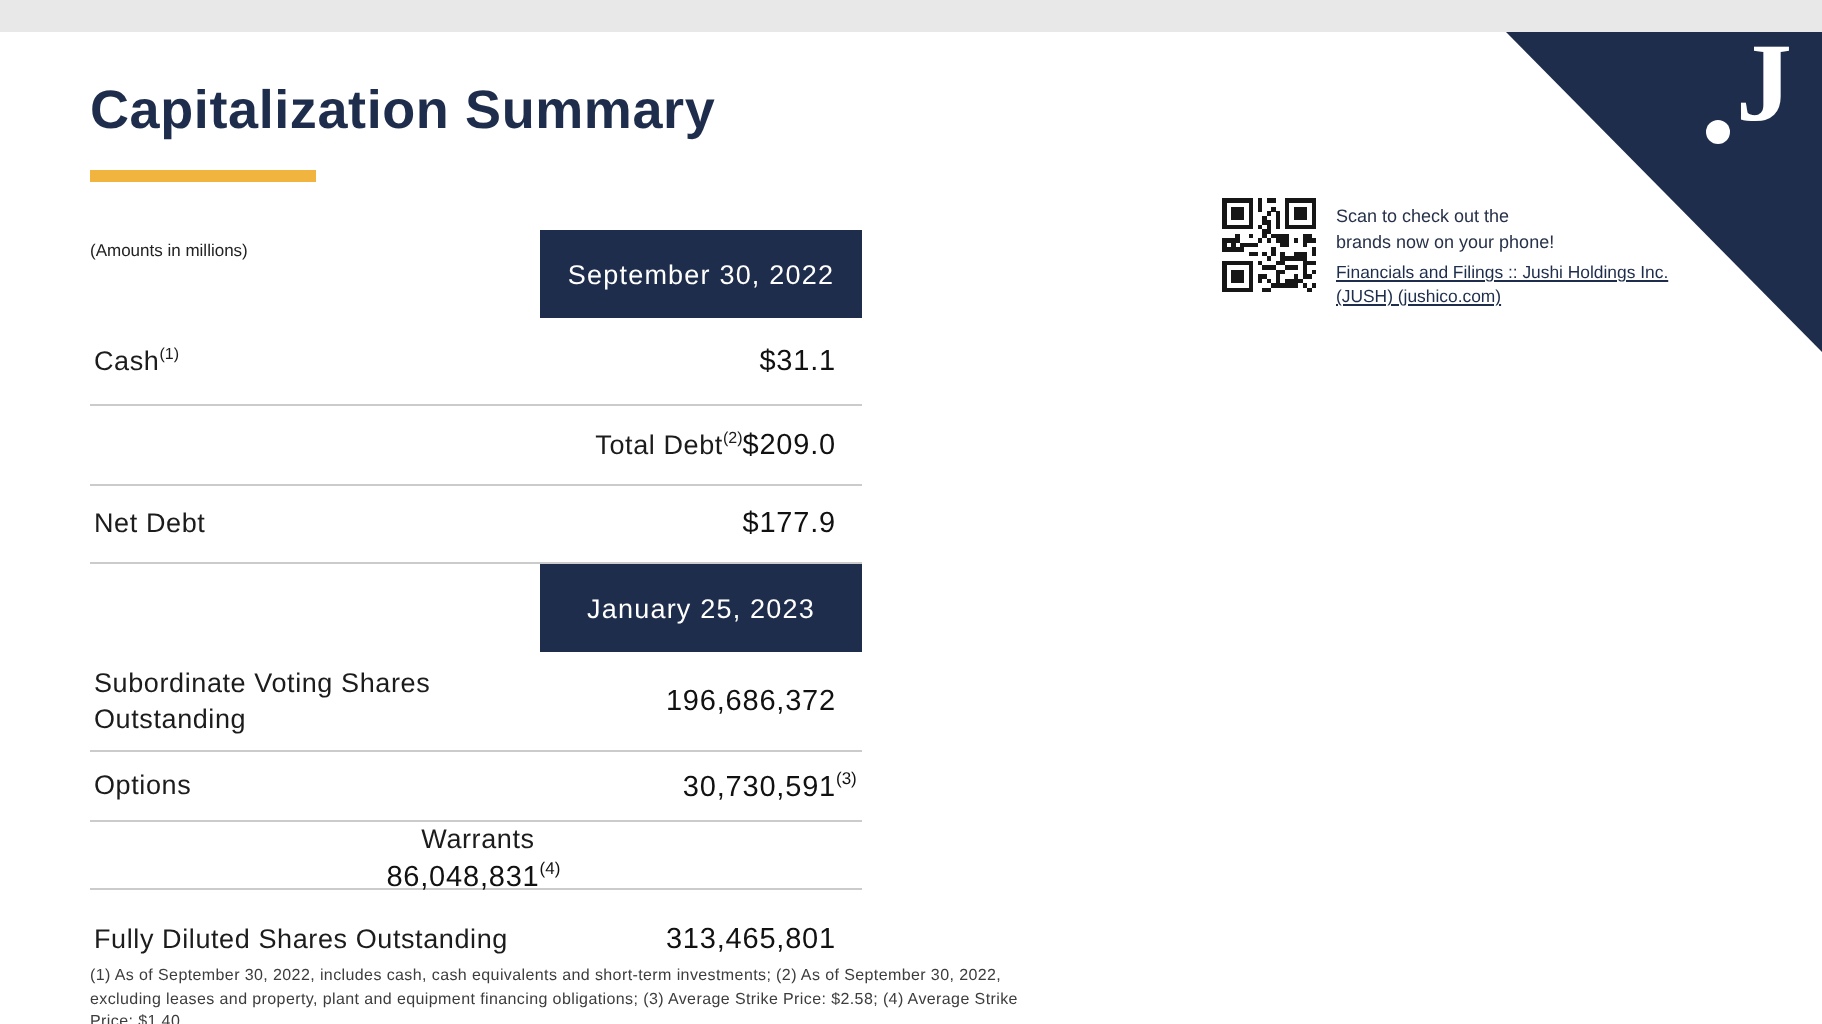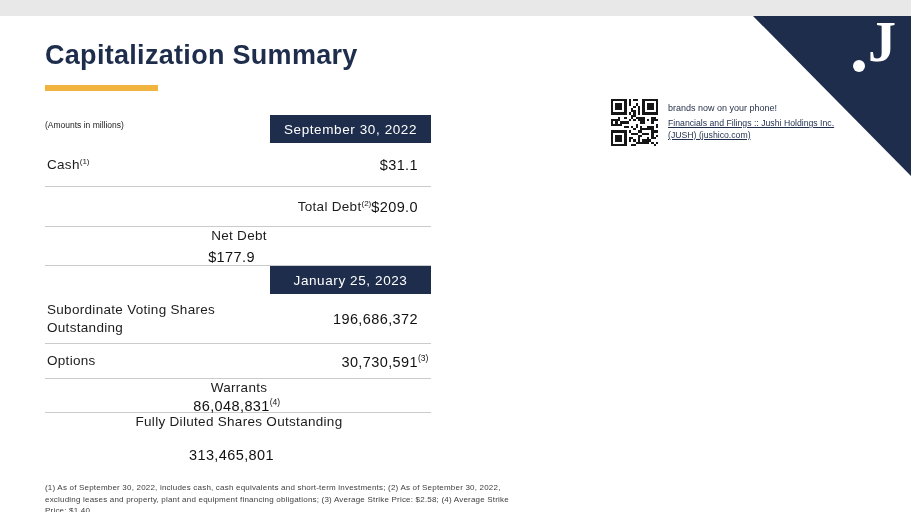--- a/index.html
+++ b/index.html
@@ -24,36 +24,36 @@
   }
   .amounts-note{
     position:absolute;left:45px;top:104px;
     font-size:8.5px;color:#222;
   }
   
   .cap-table{
     position:absolute;left:45px;top:99px;width:386px;
   }
   .hdr{
-    width:161px;height:28px;margin-left:auto;
+    width:161px;height:44px;margin-left:auto;
     background:var(--navy);color:#fff;
     display:flex;align-items:center;justify-content:center;
     font-size:13.5px;letter-spacing:0.6px;
   }
   .cap-row{
     display:flex;justify-content:space-between;align-items:center;
     border-bottom:1px solid var(--divider);
   }
   #section1 .cap-row:nth-of-type(2){height:43px;}
   #section1 .cap-row:nth-of-type(3){height:39px;justify-content:flex-end;}
-  #section1 .cap-row:nth-of-type(4){height:38px;flex-direction:column;}
+  #section1 .cap-row:nth-of-type(4){height:38px;}
   #section2 .cap-row:nth-of-type(2){height:49px;}
   #section2 .cap-row:nth-of-type(3){height:34px;}
   #section2 .cap-row:nth-of-type(4){height:33px;flex-direction:column;}
-  #section2 .cap-row:nth-of-type(5){height:50px;border-bottom:none;flex-direction:column;}
+  #section2 .cap-row:nth-of-type(5){height:50px;border-bottom:none;}
   .lbl{
     font-size:13.5px;letter-spacing:0.3px;line-height:1.3;
     max-width:215px;padding-left:2px;color:#1c1c1c;
   }
   .lbl sup{font-size:8px;letter-spacing:0;}
   .val{
     font-size:14.5px;letter-spacing:0.4px;color:#111;
     padding-right:13px;white-space:nowrap;
   }
   .val sup{
@@ -360,20 +360,21 @@
         <rect x="4.48" y="44.76" width="2.29" height="2.29" fill="#161616"></rect>
         <rect x="6.71" y="44.76" width="2.29" height="2.29" fill="#161616"></rect>
         <rect x="8.95" y="44.76" width="2.29" height="2.29" fill="#161616"></rect>
         <rect x="11.19" y="44.76" width="2.29" height="2.29" fill="#161616"></rect>
         <rect x="13.43" y="44.76" width="2.29" height="2.29" fill="#161616"></rect>
         <rect x="20.14" y="44.76" width="2.29" height="2.29" fill="#161616"></rect>
         <rect x="22.38" y="44.76" width="2.29" height="2.29" fill="#161616"></rect>
         <rect x="42.52" y="44.76" width="2.29" height="2.29" fill="#161616"></rect>
       </svg>
     <div class="qr-text">
+      <div>Scan to check out the</div>
       <div>brands now on your phone!</div>
       <a class="qr-link" href="#"> Financials and Filings :: Jushi Holdings Inc. (JUSH) (jushico.com)</a>
     </div>
   </div>
 
   <div class="corner">
     <svg width="158" height="160" viewBox="0 0 158 160">
       <polygon points="0,0 158,0 158,160" class="tri" fill="#1E2D4C"></polygon>
     </svg>
     <span class="logo-dot"></span>

